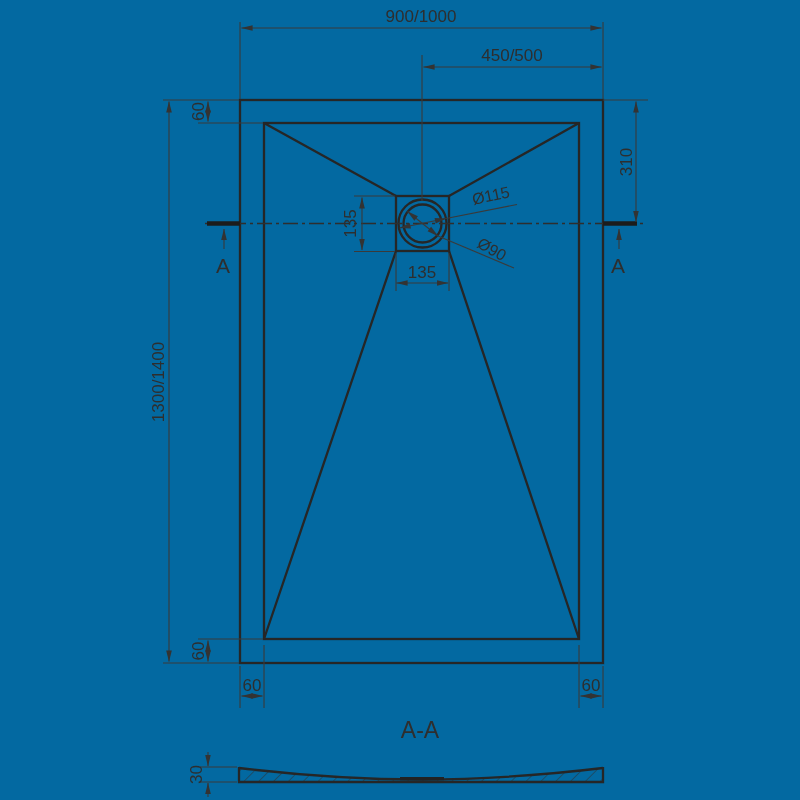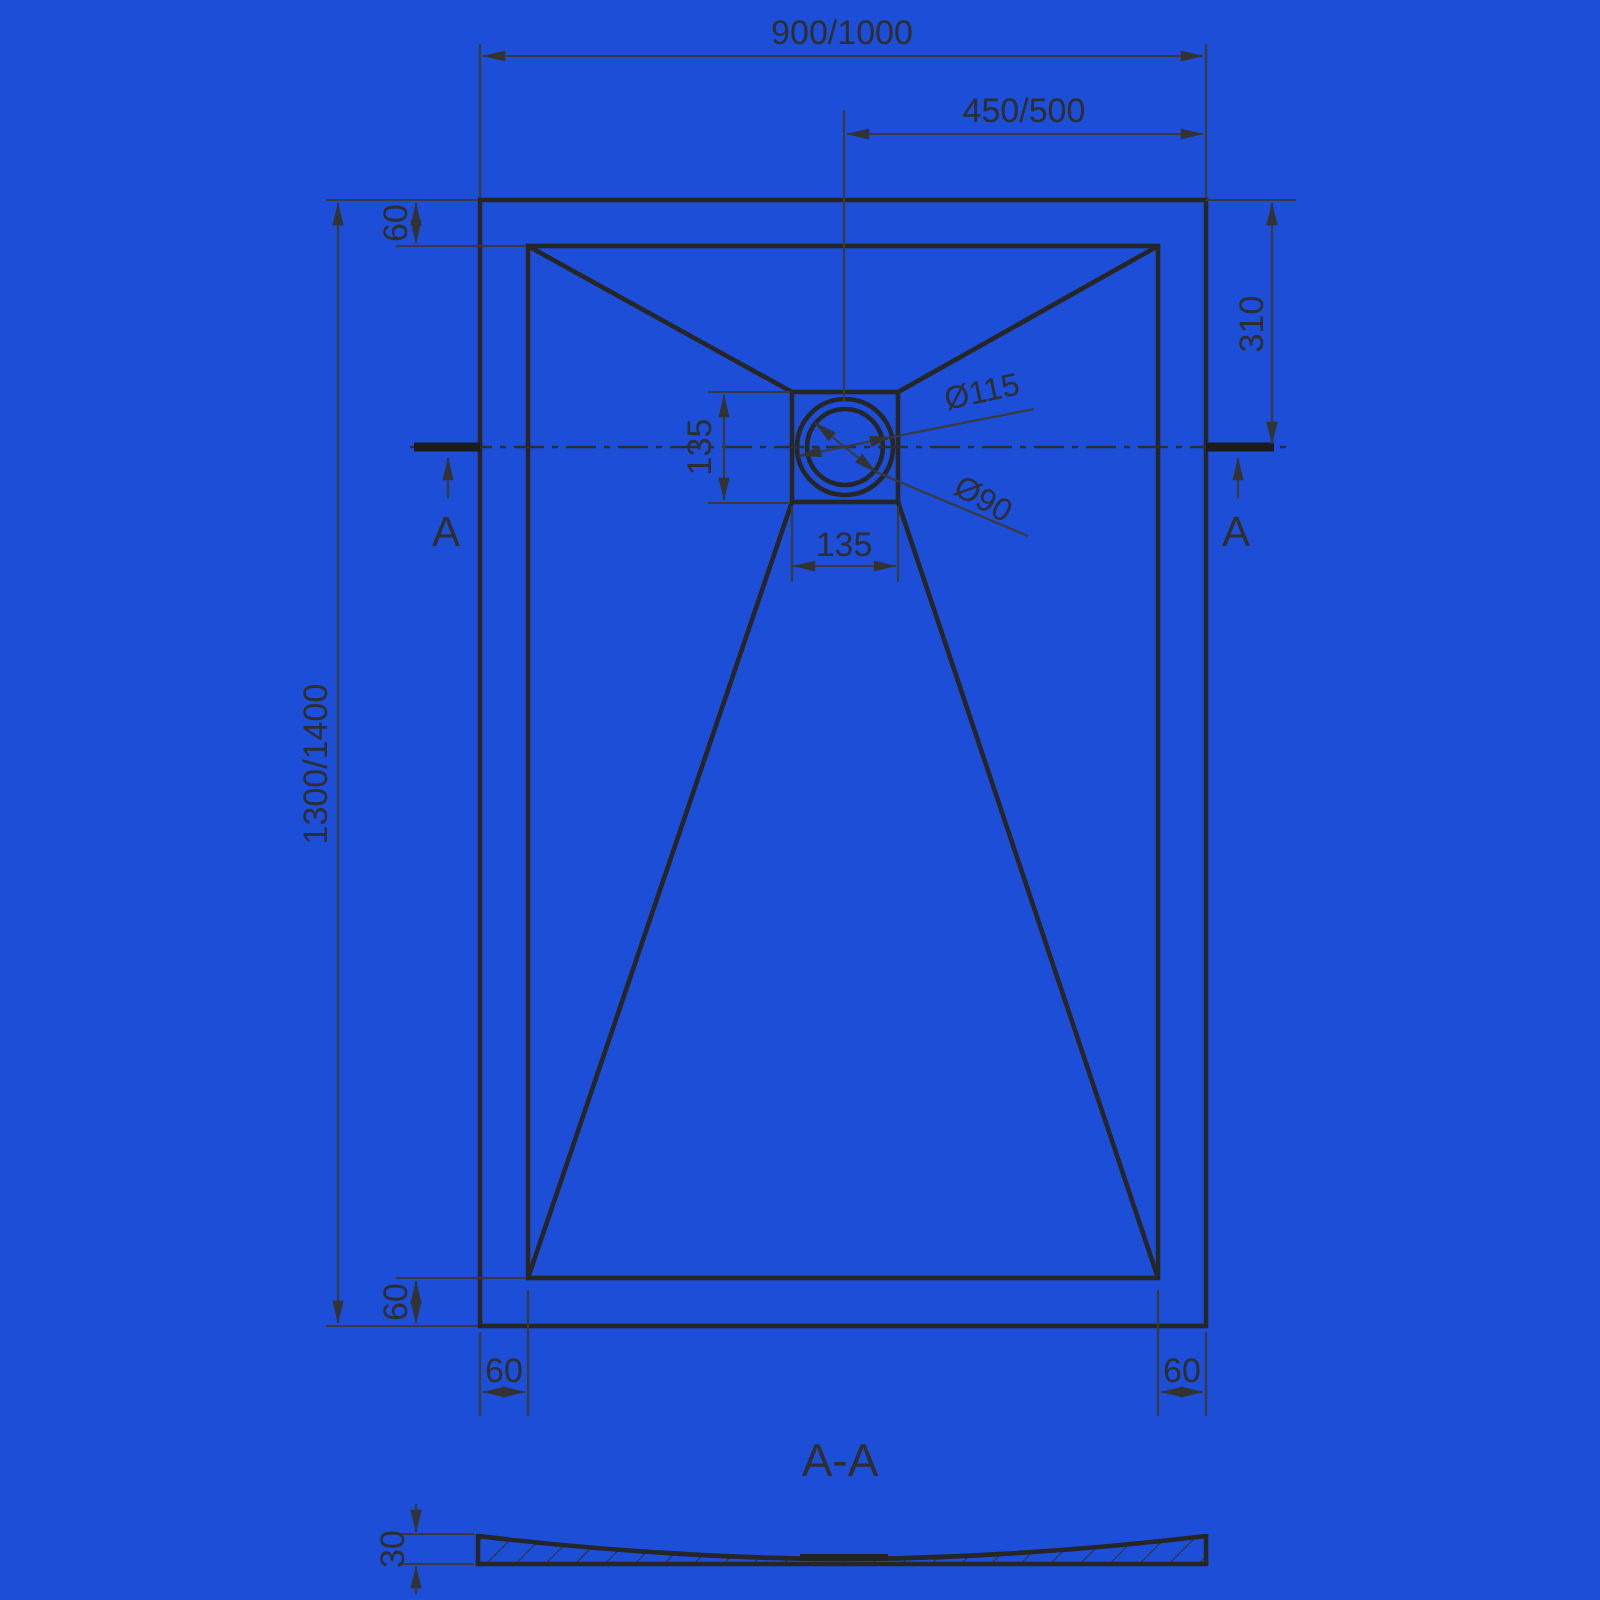--- a/index.html
+++ b/index.html
@@ -1,16 +1,16 @@
 <!DOCTYPE html>
 <html><head>
 <meta charset="utf-8">
 <style>
   html,body{margin:0;padding:0;background:#ffffff;}
-  .page{position:relative;width:800px;height:800px;background:#1d4ed8;overflow:hidden;}
+  .page{position:relative;width:800px;height:800px;background:#0369a1;overflow:hidden;}
   svg{display:block;}
   .hv{stroke:#262626;stroke-width:2.3;fill:none;stroke-linecap:butt;}
   .thin{stroke:#3a3a3a;stroke-width:1.1;fill:none;}
   .cl{stroke:#2e2e2e;stroke-width:1.3;fill:none;stroke-dasharray:15 4 3 4;}
   .mark{stroke:#1c1c1c;stroke-width:4.6;fill:none;}
   text{font-family:"Liberation Sans",sans-serif;font-size:17px;fill:#2e2e2e;text-anchor:middle;}
   .dia{font-size:16px;}
   .big{font-size:21px;}
   .title{font-size:23px;}
 </style>

